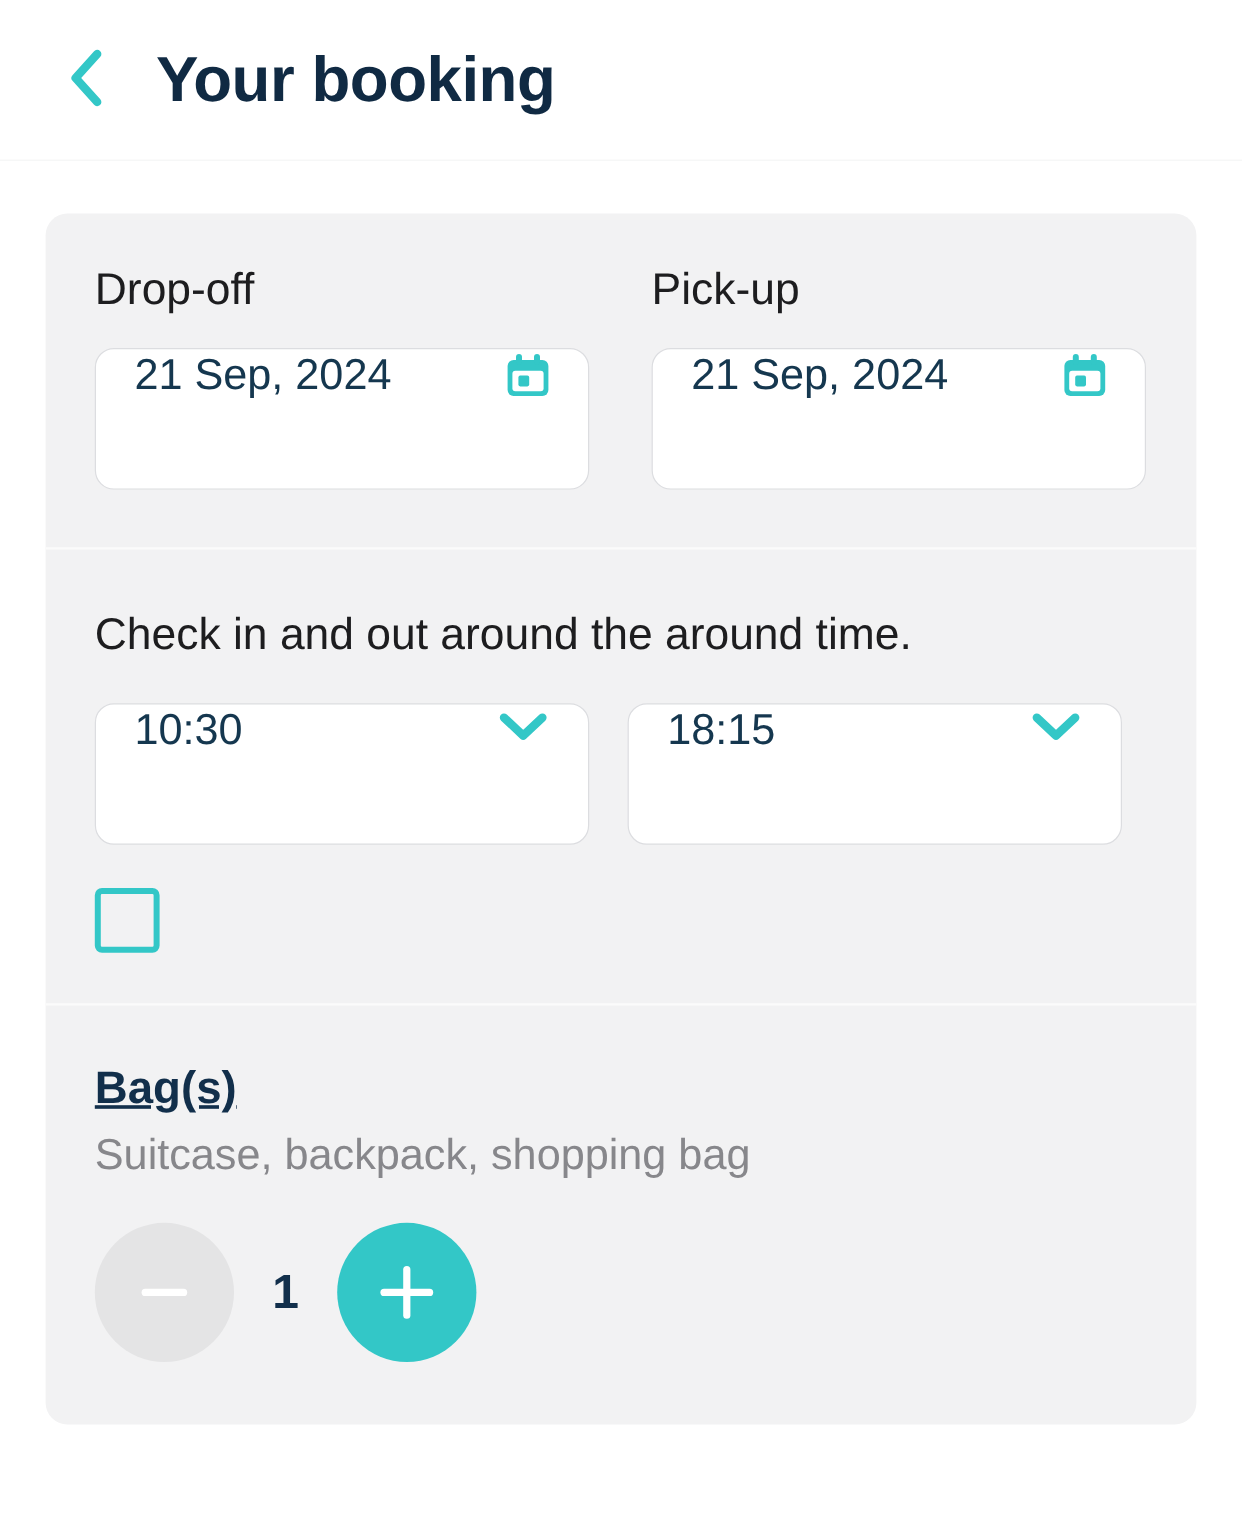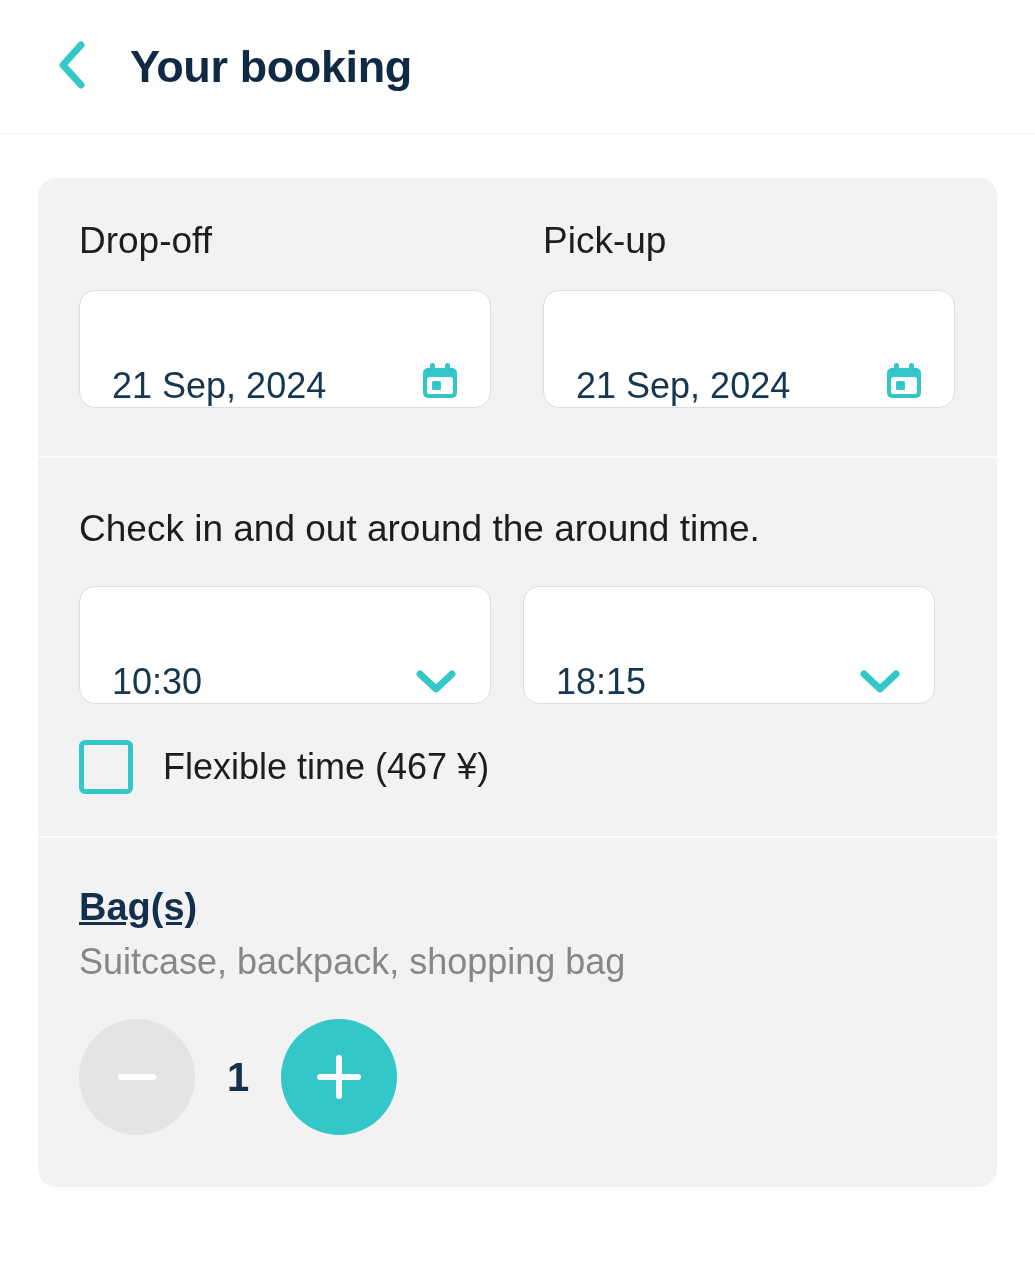--- a/index.html
+++ b/index.html
@@ -26,21 +26,21 @@
     height: 52px;
     display: flex;
     align-items: center;
     justify-content: center;
     flex: 0 0 auto;
     background: none;
     border: none;
     cursor: pointer;
   }
   .page-title {
-    font-size: 45px;
+    font-size: 53px;
     font-weight: bold;
     color: #102a43;
     letter-spacing: -0.4px;
     margin-left: 36px;
     white-space: nowrap;
   }
 
   
   .card {
     position: absolute;
@@ -77,21 +77,21 @@
     margin-bottom: 28px;
     white-space: nowrap;
   }
 
   .input-box {
     height: 118px;
     background: #ffffff;
     border: 1.5px solid #dcdde0;
     border-radius: 16px;
     display: flex;
-    align-items: flex-end;
+    align-items: flex-start;
     justify-content: space-between;
     padding: 0 28px 0 32px;
     cursor: pointer;
   }
   .input-value {
     font-size: 36px;
     color: #15374f;
     white-space: nowrap;
   }
 
@@ -277,21 +277,20 @@
             <svg width="52" height="36" viewBox="0 0 52 36" fill="none">
               <path d="M10 11 L26 26 L42 11" stroke="#33c7c7" stroke-width="7" stroke-linecap="round" stroke-linejoin="round"></path>
             </svg>
           </span>
         </div>
       </div>
     </div>
 
     <div class="checkbox-row">
       <span class="checkbox"></span>
-      <span class="checkbox-label">Flexible time (467 ¥)</span>
     </div>
   </div>
 
   <div class="divider"></div>
 
   <div class="section sec-bags">
     <div class="bag-title">Bag(s)</div>
     <div class="bag-sub">Suitcase, backpack, shopping bag</div>
 
     <div class="stepper">

